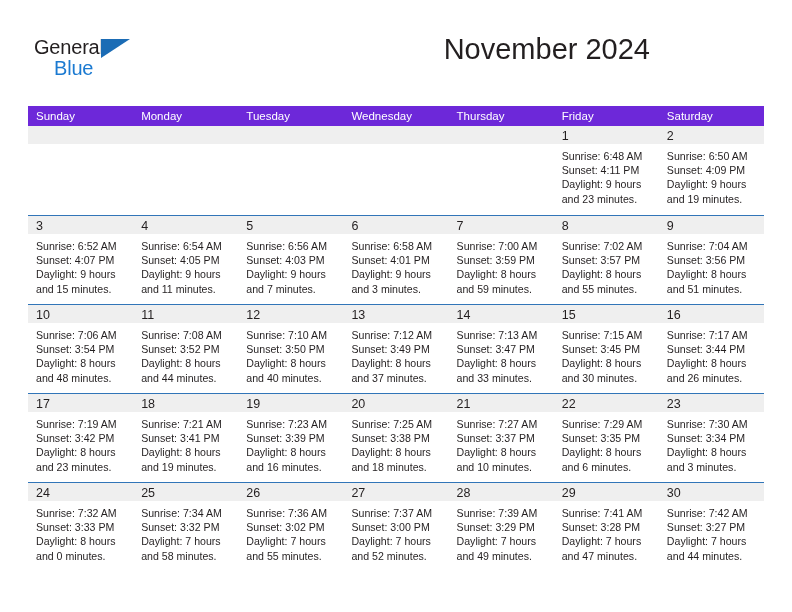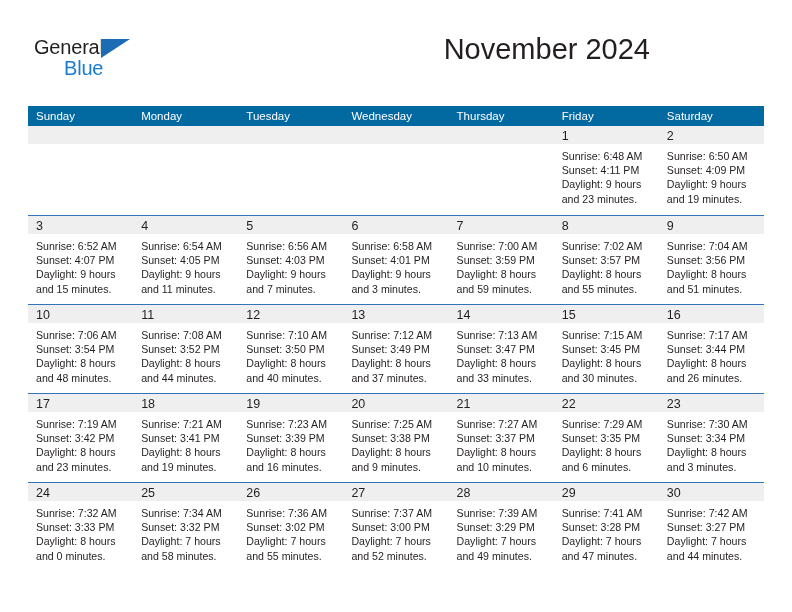--- a/index.html
+++ b/index.html
@@ -51,21 +51,21 @@
     position: absolute;
     left: 67px;
     top: 3px;
     width: 0;
     height: 0;
     border-left: 29px solid #1b6cb5;
     border-bottom: 19px solid transparent;
   }
   .logo-blue {
     position: absolute;
-    left: 30px;
+    left: 20px;
     top: 21px;
     font-size: 20px;
     color: #1b7ad1;
     letter-spacing: -0.2px;
     line-height: 22px;
   }
 
   .title {
     position: absolute;
     right: 34px;
@@ -88,21 +88,21 @@
   
   .calendar {
     position: absolute;
     left: 28px;
     top: 106px;
     width: 736px;
   }
 
   .weekday-row {
     display: flex;
-    background: #0369a1;
+    background: #6d28d9;
     height: 20px;
   }
   .weekday {
     flex: 1 1 0;
     color: #ffffff;
     font-size: 11.5px;
     line-height: 20px;
     padding-left: 8px;
     box-sizing: border-box;
     overflow: hidden;
@@ -375,21 +375,21 @@
               <div class="day-line">Daylight: 8 hours</div>
               <div class="day-line">and 16 minutes.</div>
             </div>
           </div>
           <div class="day">
             <div class="day-band"><span class="day-num">20</span></div>
             <div class="day-body">
               <div class="day-line">Sunrise: 7:25 AM</div>
               <div class="day-line">Sunset: 3:38 PM</div>
               <div class="day-line">Daylight: 8 hours</div>
-              <div class="day-line">and 9 minutes.</div>
+              <div class="day-line">and 18 minutes.</div>
             </div>
           </div>
           <div class="day">
             <div class="day-band"><span class="day-num">21</span></div>
             <div class="day-body">
               <div class="day-line">Sunrise: 7:27 AM</div>
               <div class="day-line">Sunset: 3:37 PM</div>
               <div class="day-line">Daylight: 8 hours</div>
               <div class="day-line">and 10 minutes.</div>
             </div>

